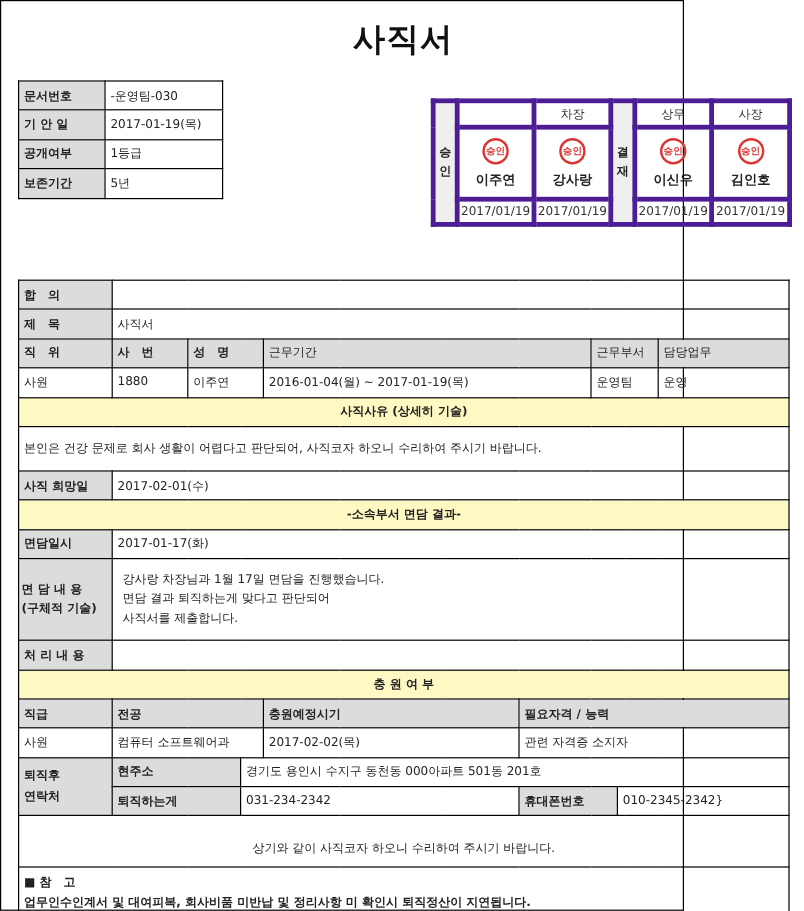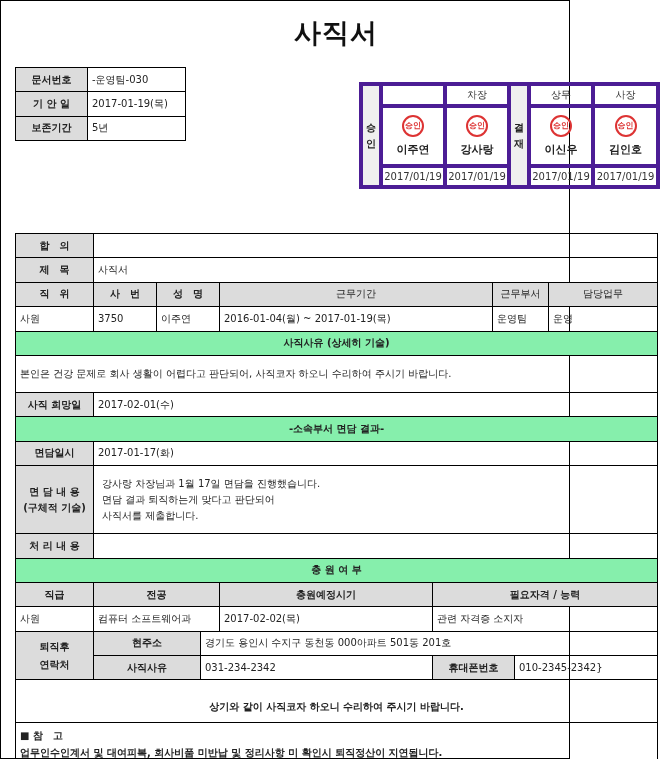--- a/index.html
+++ b/index.html
@@ -3,40 +3,40 @@
 <meta charset="utf-8">
 <style>
   * { box-sizing: border-box; margin: 0; padding: 0; }
   html, body { width: 670px; height: 759px; background: #fff; overflow: hidden; }
   body { font-family: "DejaVu Sans", "Liberation Sans", sans-serif; color: #222; font-size: 10px; }
   .page { position: absolute; left: 0; top: 0; width: 570px; height: 759px; border: 1px solid #000; }
   .title { position: absolute; left: 0; top: 14px; width: 670px; text-align: center; font-size: 27px; font-weight: bold; color: #111; letter-spacing: 1px; }
 
   table { border-collapse: collapse; table-layout: fixed; }
   td { border: 1px solid #000; font-size: 10px; padding: 0 4px; overflow: hidden; white-space: nowrap; }
-  .lbl { background: #dcdcdc; text-align: center; font-weight: bold; color: #222; }
-  .hdr { background: #86efac; text-align: center; font-weight: bold; }
+  .lbl { background: #dcdcdc; font-weight: bold; color: #222; }
+  .hdr { background: #fef9c3; text-align: center; font-weight: bold; }
 
   .info { position: absolute; left: 14px; top: 66px; width: 170px; }
   .info td { height: 24.4px; }
 
   .appr { position: absolute; left: 358px; top: 81px; width: 297px; }
   .appr td { border: 4px solid #4c1d95; text-align: center; padding: 0; font-size: 10px; }
   .appr .side { background: #efefef; font-weight: bold; width: 20px; line-height: 16px; white-space: normal; }
   .appr .pos { height: 22px; color: #333; }
   .appr .sig { height: 60px; }
   .appr .date { height: 21px; color: #333; }
   .stamp { display: inline-block; width: 22px; height: 22px; border: 2px solid #d33; border-radius: 50%; color: #d33; font-size: 8px; font-weight: bold; line-height: 18px; text-align: center; margin-bottom: 5px; }
   .signer { font-size: 11px; font-weight: bold; color: #222; }
 
   .main { position: absolute; left: 14px; top: 232px; width: 642px; }
   .main td { height: 24.4px; }
   .reason td.text { height: 37px; }
   .memo { white-space: normal !important; line-height: 16px; padding: 6px 8px !important; }
-  .notice { text-align: center; vertical-align: bottom; padding-bottom: 8px !important; font-weight: bold; }
+  .notice { text-align: center; vertical-align: bottom; padding-bottom: 8px !important; font-weight: normal; }
   .note { white-space: normal !important; line-height: 17px; font-weight: bold; padding: 4px 4px !important; }
 </style>
 </head>
 <body>
 
 <div class="page">
   <div class="title">사직서</div>
 
   <table class="info">
     <colgroup>
@@ -44,20 +44,24 @@
         <col style="width:98px">
       </colgroup>
     <tbody>
         <tr>
       <td class="lbl">문서번호</td>
       <td>-운영팀-030</td>
     </tr>
     <tr>
       <td class="lbl">기 안 일</td>
       <td>2017-01-19(목)</td>
+    </tr>
+    <tr>
+      <td class="lbl">공개여부</td>
+      <td>1등급</td>
     </tr>
     <tr>
       <td class="lbl">보존기간</td>
       <td>5년</td>
     </tr>
   </tbody>
     </table>
 
   <table class="appr">
     <colgroup>
@@ -132,21 +136,21 @@
     <tr>
       <td class="lbl">직　위</td>
       <td class="lbl">사　번</td>
       <td class="lbl" colspan="2">성　명</td>
       <td class="lbl" colspan="4" style="font-weight:normal">근무기간</td>
       <td class="lbl" colspan="3" style="font-weight:normal">근무부서</td>
       <td class="lbl" style="font-weight:normal">담당업무</td>
     </tr>
     <tr>
       <td>사원</td>
-      <td>3750</td>
+      <td>1880</td>
       <td colspan="2">이주연</td>
       <td colspan="4">2016-01-04(월) ~ 2017-01-19(목)</td>
       <td colspan="3">운영팀</td>
       <td>운영</td>
     </tr>
     <tr>
       <td class="hdr" colspan="12">사직사유 (상세히 기술)</td>
     </tr>
     <tr class="reason">
       <td class="text" colspan="12">본인은 건강 문제로 회사 생활이 어렵다고 판단되어, 사직코자 하오니 수리하여 주시기 바랍니다.</td>
@@ -194,21 +198,21 @@
     </tr>
     <tr>
       <td class="lbl" rowspan="2" style="line-height:18px; white-space:normal;margin-top:23px;">
         <div>퇴직후</div>
         <div>연락처</div>
       </td>
       <td class="lbl" colspan="2">현주소</td>
       <td colspan="9">경기도 용인시 수지구 동천동 000아파트 501동 201호</td>
     </tr>
     <tr>
-      <td class="lbl" colspan="2">사직사유</td>
+      <td class="lbl" colspan="2">퇴직하는게</td>
       <td colspan="4">031-234-2342</td>
       <td class="lbl" colspan="2">휴대폰번호</td>
       <td colspan="3">010-2345-2342}</td>
     </tr>
     <tr>
       <td colspan="12" class="notice" style="height:43px;">상기와 같이 사직코자 하오니 수리하여 주시기 바랍니다.</td>
     </tr>
     <tr>
       <td colspan="12" class="note" style="height:38px;">
         <div>■ 참　고</div>

